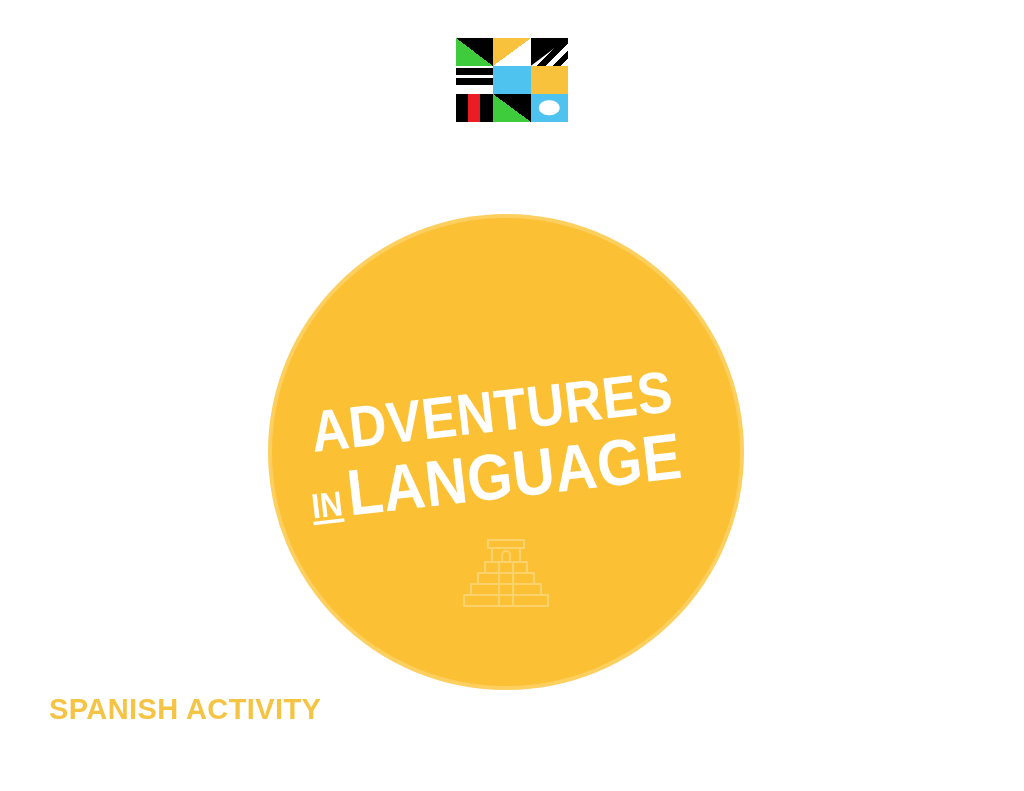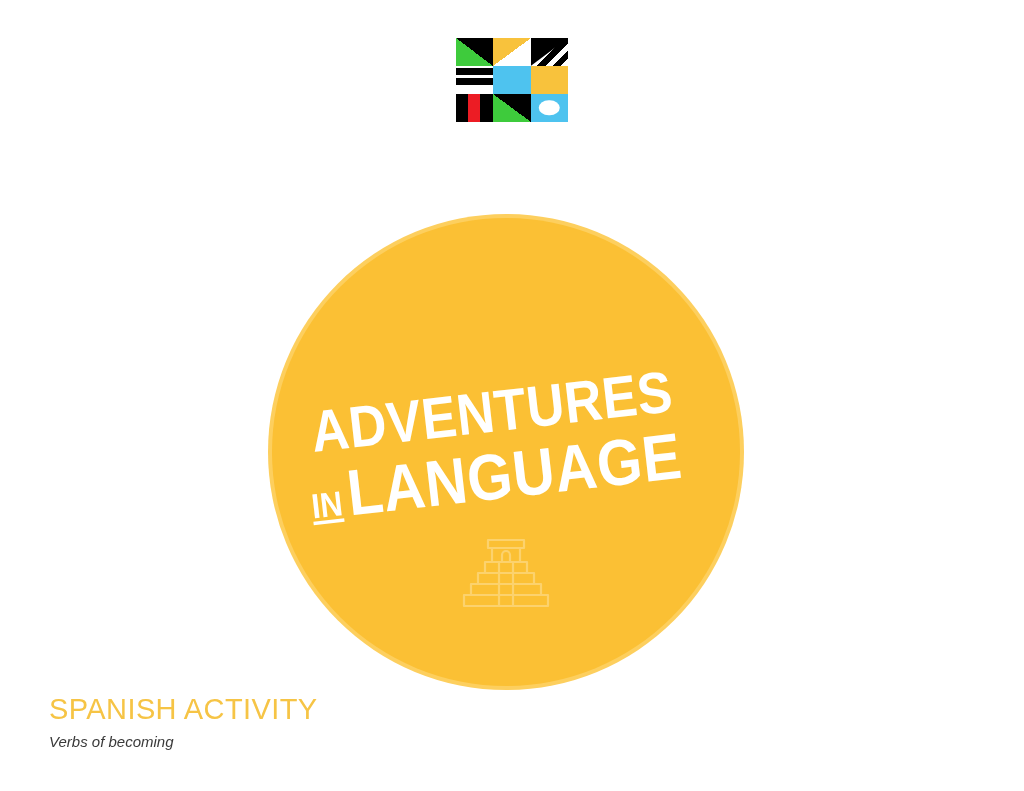--- a/index.html
+++ b/index.html
@@ -185,21 +185,21 @@
   }
 
   
   #activity-footer {
     position: absolute;
     left: 49px;
     top: 694px;
   }
   #activity-title {
     font-family: "Liberation Sans", sans-serif;
-    font-weight: normal;
+    font-weight: bold;
     font-size: 29px;
     letter-spacing: 0.4px;
     color: #f6c445;
     margin: 0;
     line-height: 1.1;
   }
   #activity-subtitle {
     font-family: "Liberation Sans", sans-serif;
     font-style: italic;
     font-size: 15px;
@@ -255,14 +255,13 @@
     <rect x="6" y="61" width="84" height="11"></rect>
 
     <rect x="41" y="28" width="14" height="44"></rect>
 
     <path d="M41 39 h14 M41 50 h14 M41 61 h14"></path>
   </svg>
 </div>
 
 <div id="activity-footer">
   <h1 id="activity-title">SPANISH ACTIVITY</h1>
-  <p id="activity-subtitle">Verbs of becoming</p>
 </div>
 
 </body></html>

